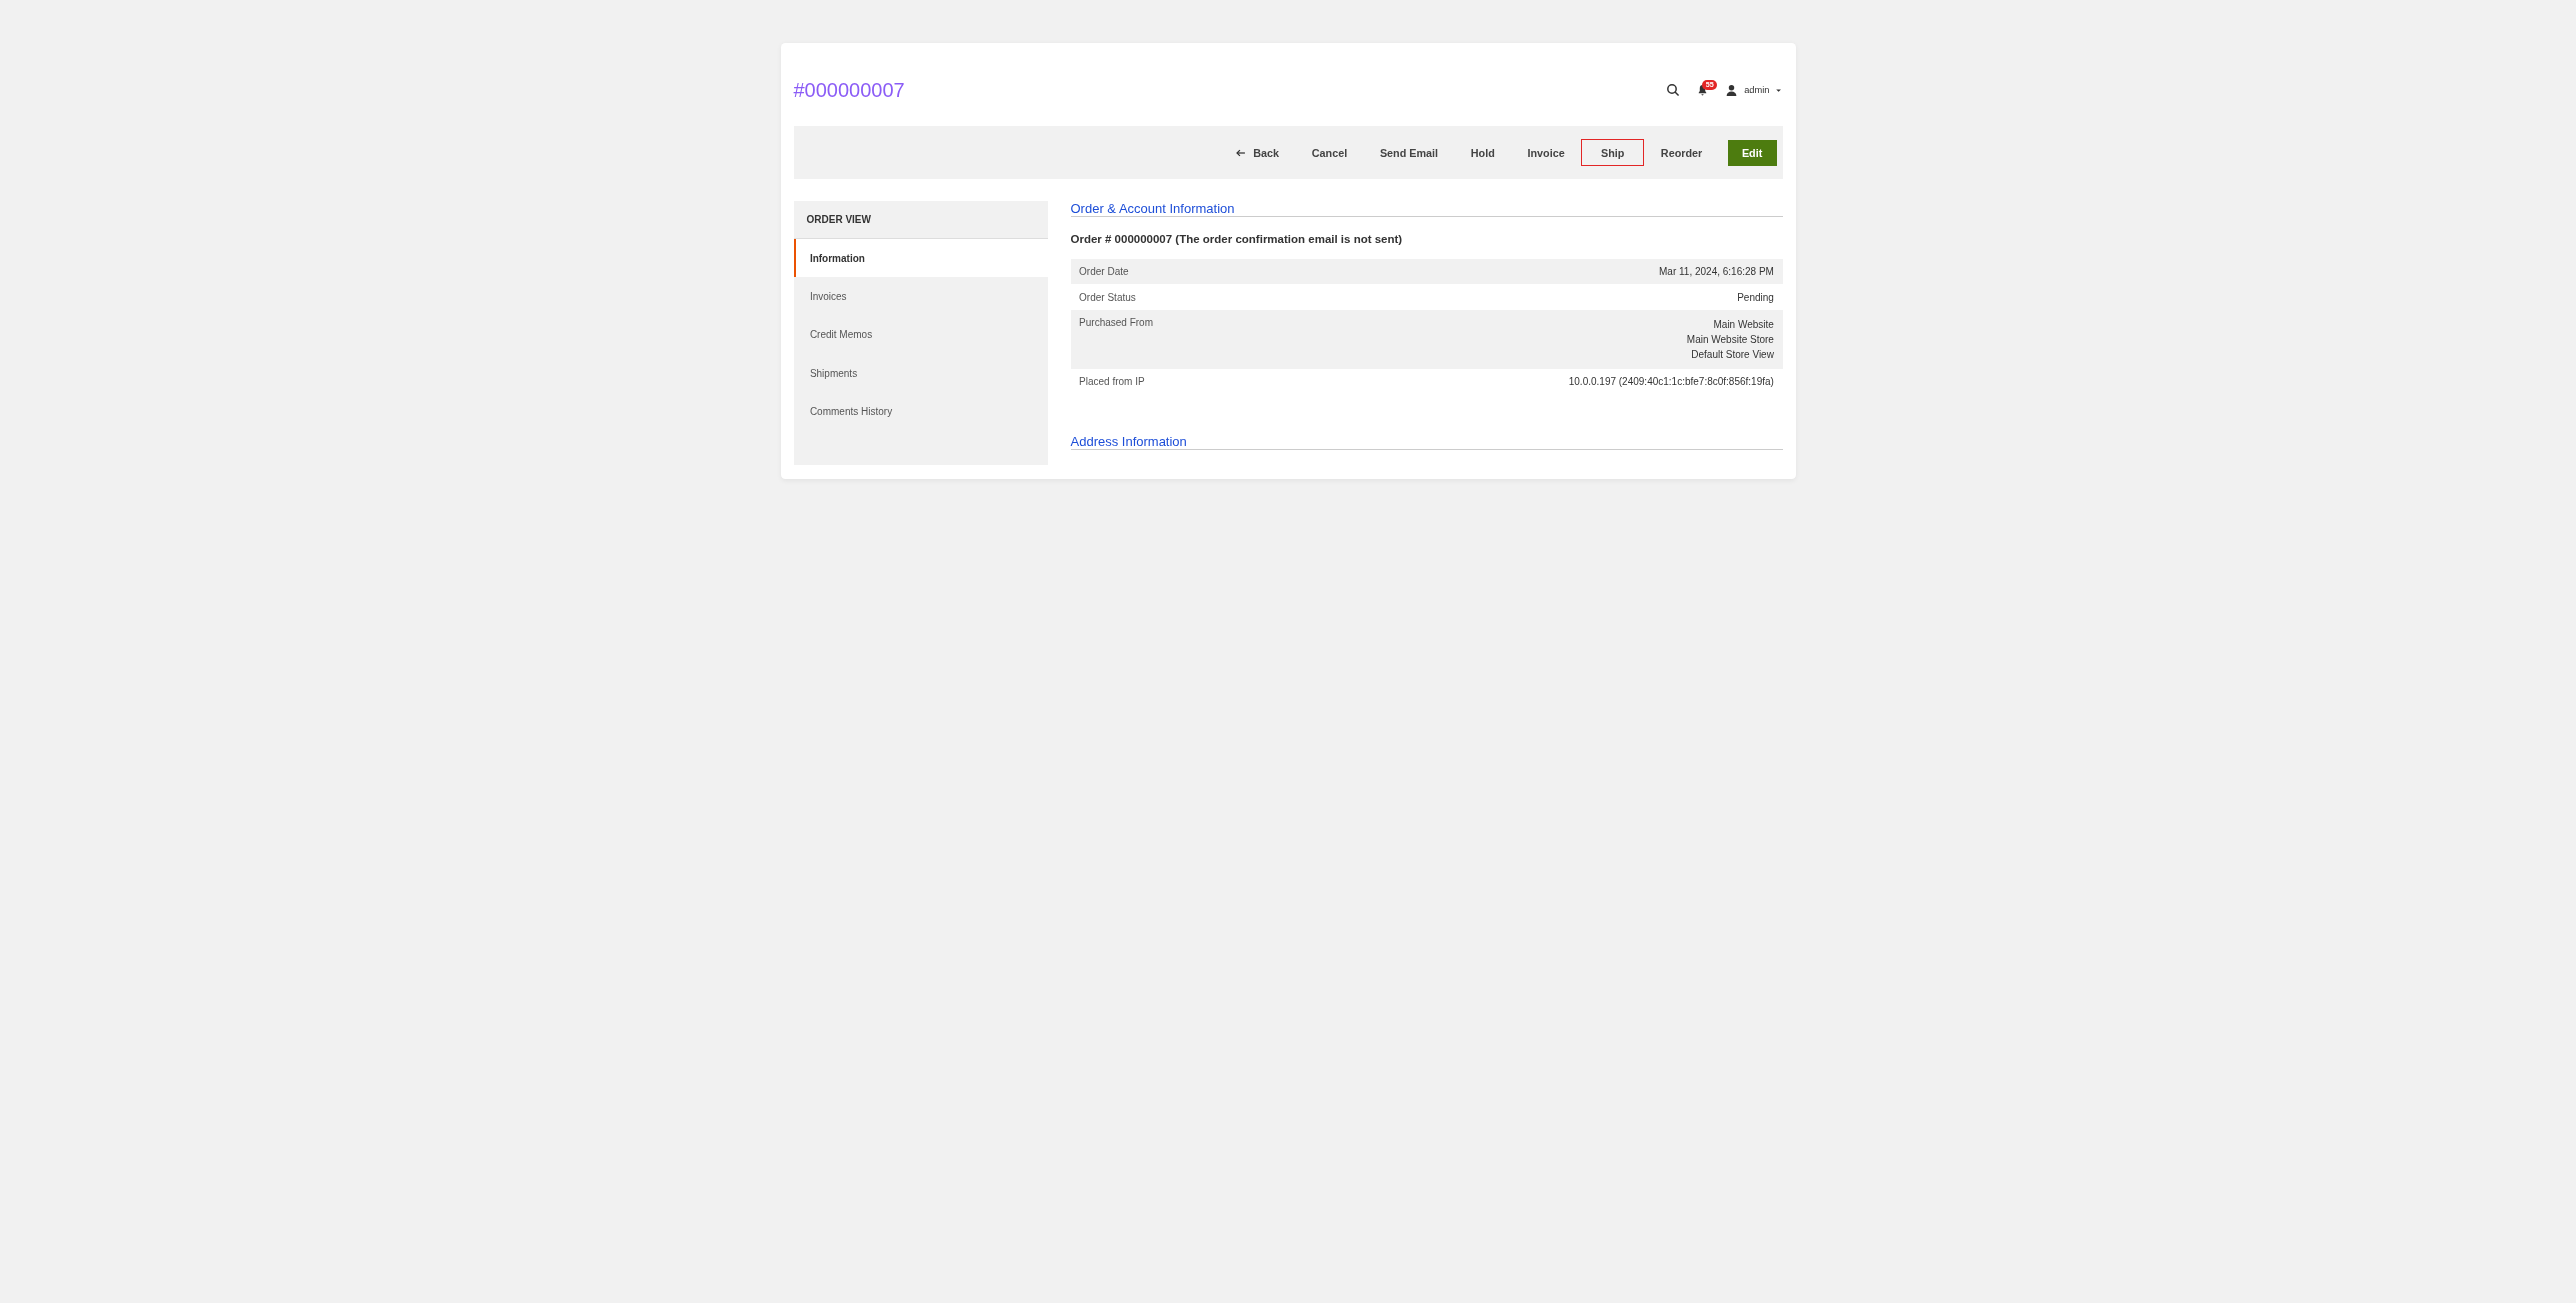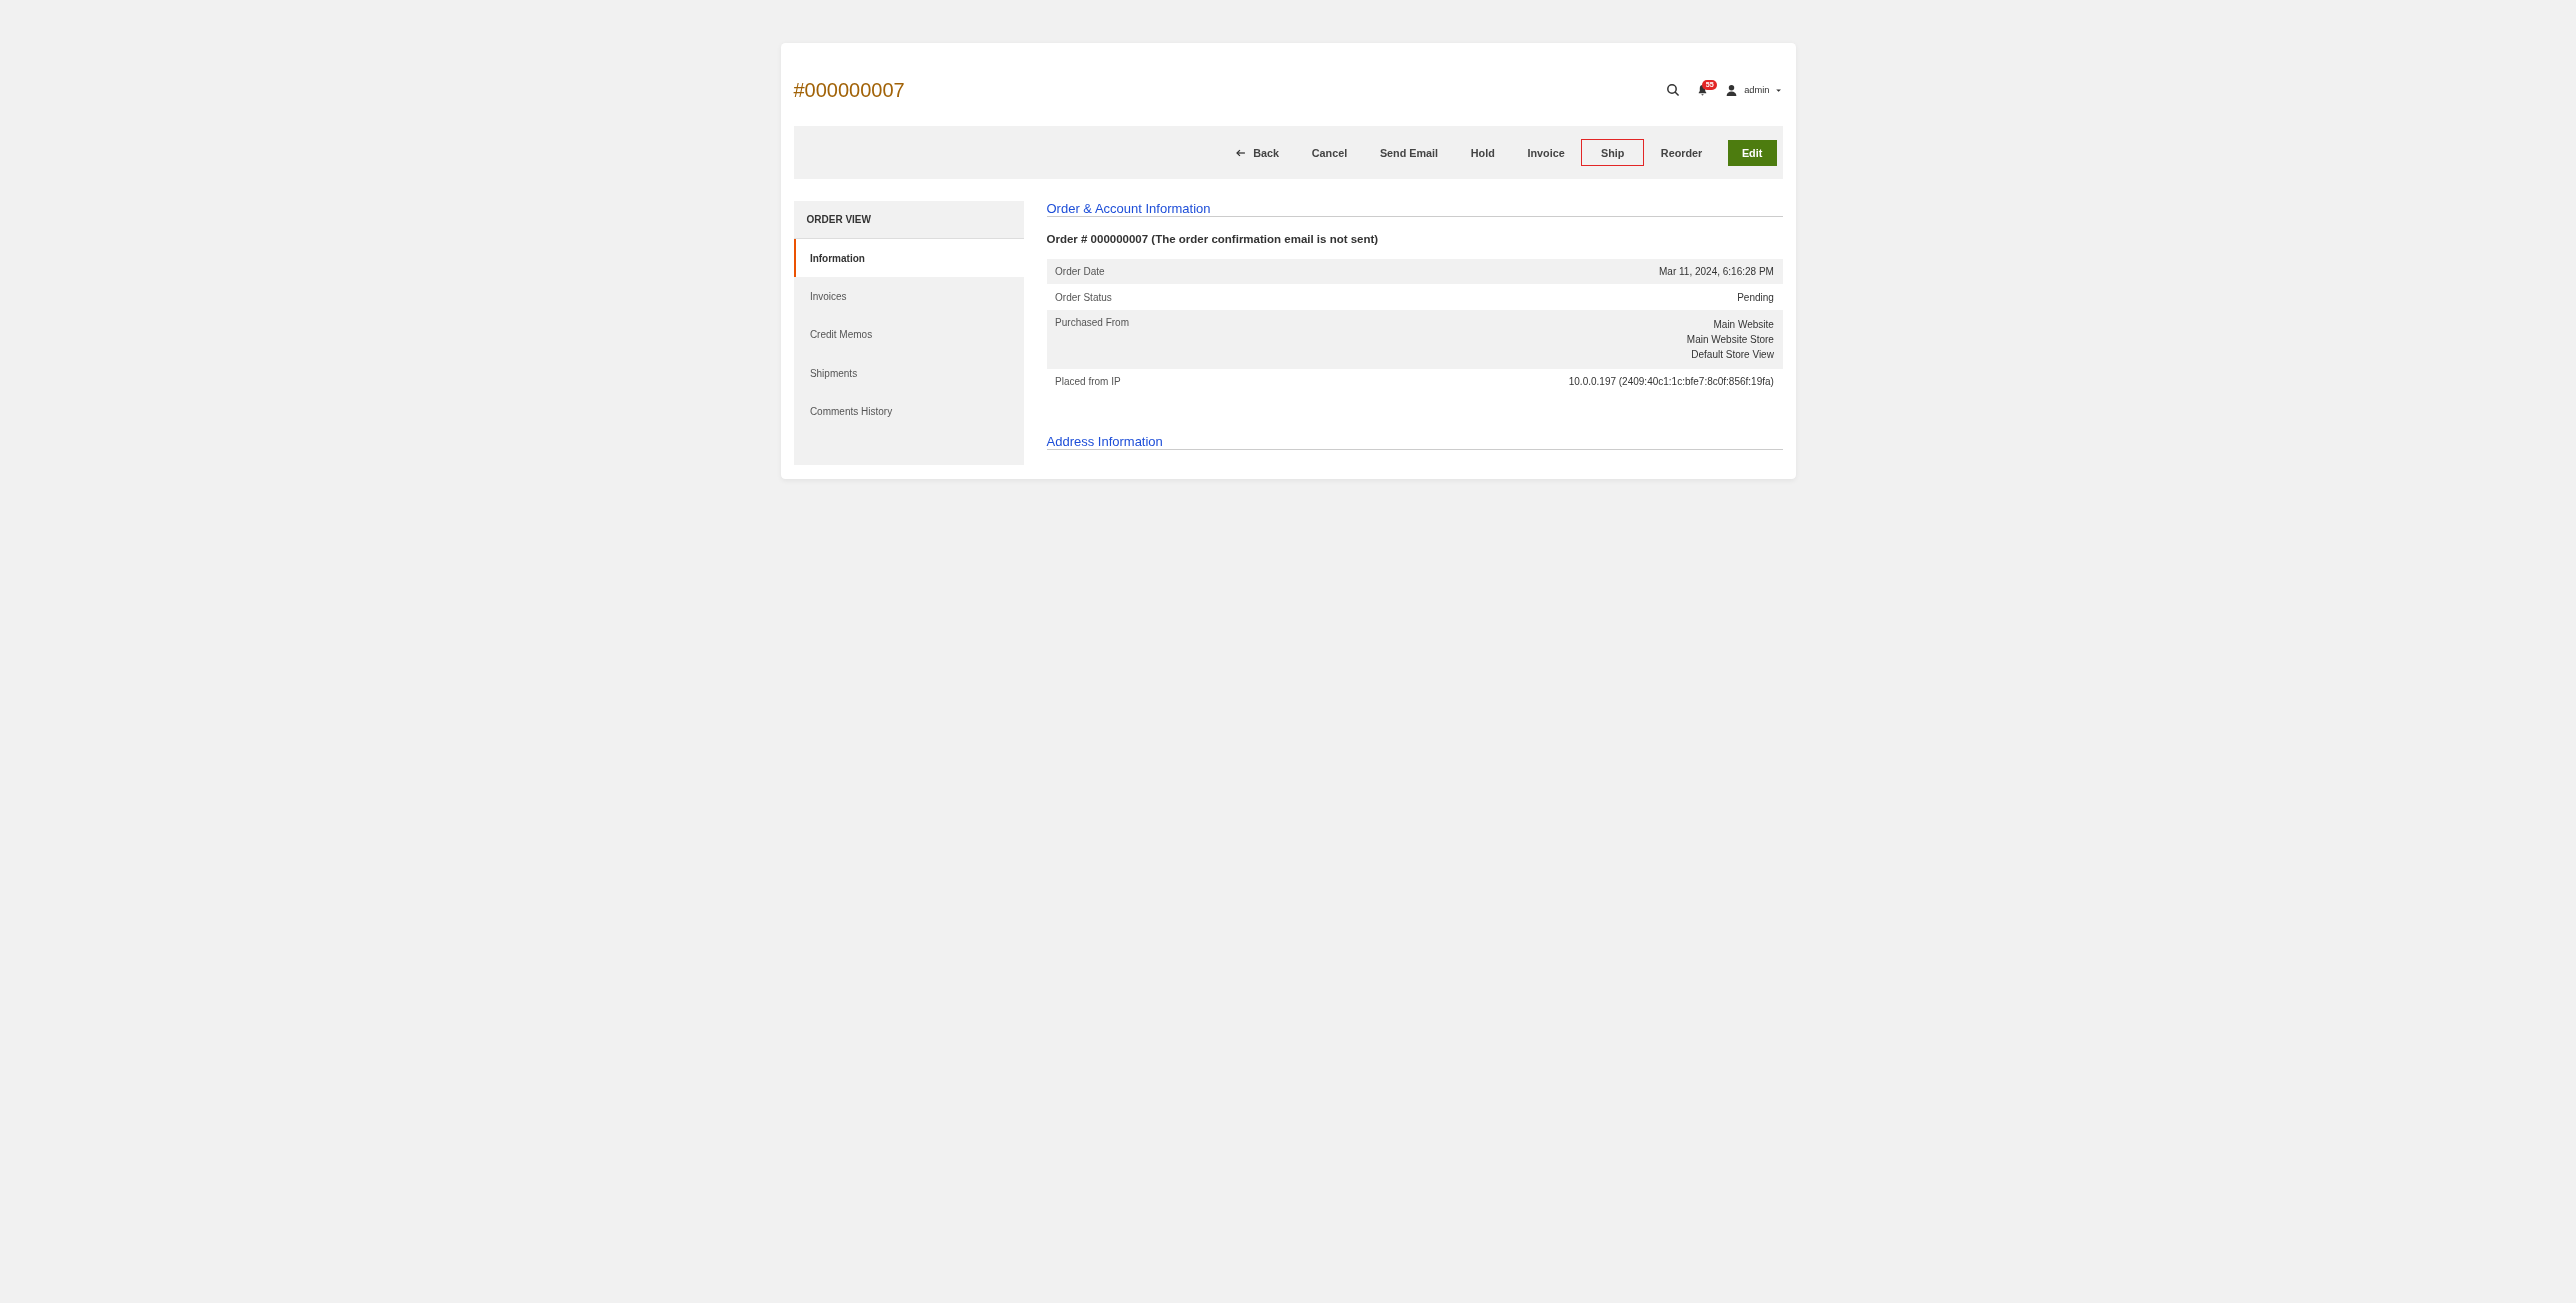--- a/index.html
+++ b/index.html
@@ -23,21 +23,21 @@
   }
   .header-row {
     display: flex;
     justify-content: space-between;
     align-items: center;
     padding: 36px 0 24.4px 0;
   }
   .page-title {
     font-size: 20px;
     font-weight: 400;
-    color: #a16207;
+    color: #8b5cf6;
   }
   .header-actions {
     display: flex;
     align-items: center;
     gap: 16px;
   }
   .icon-btn {
     background: none;
     border: none;
     cursor: pointer;
@@ -97,21 +97,21 @@
     color: #fff;
     padding: 7.2px 14.4px;
     margin-left: 8.6px;
   }
   .content-row {
     display: flex;
     gap: 23px;
     padding-top: 21.6px;
   }
   .sidebar {
-    width: 230px;
+    width: 254px;
     flex-shrink: 0;
     background: #f1f1f1;
   }
   .sidebar-title {
     font-size: 10px;
     font-weight: 700;
     padding: 13px 13px;
     color: #333;
     border-bottom: 0.7px solid #ddd;
   }

